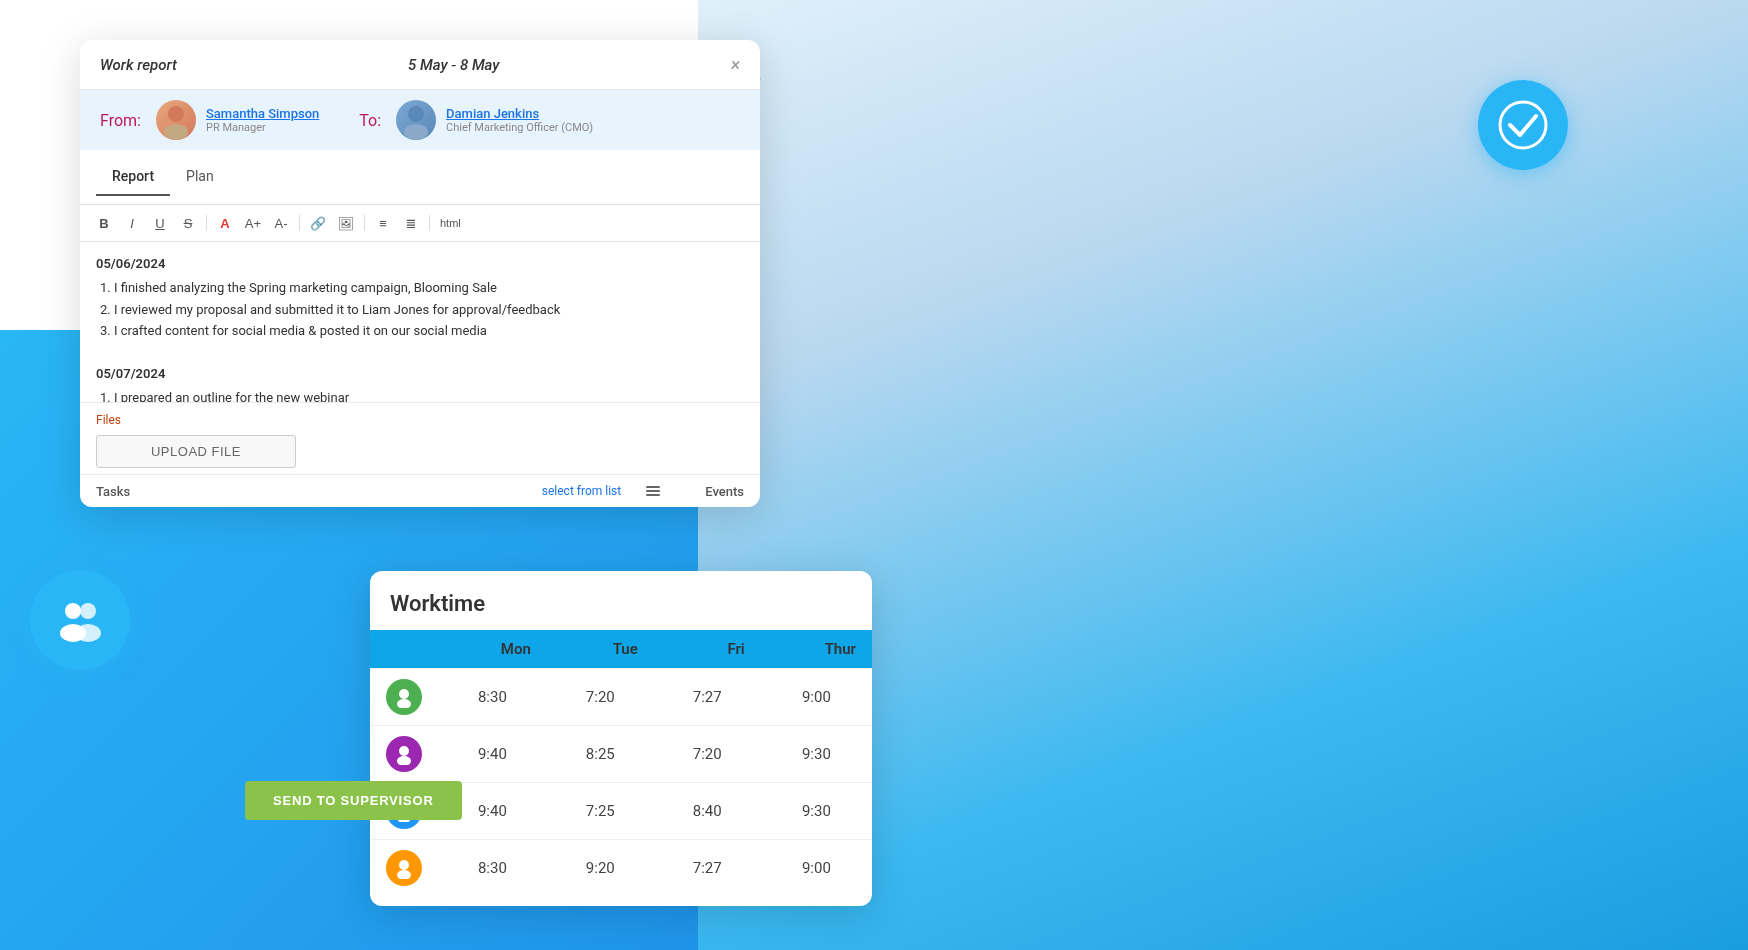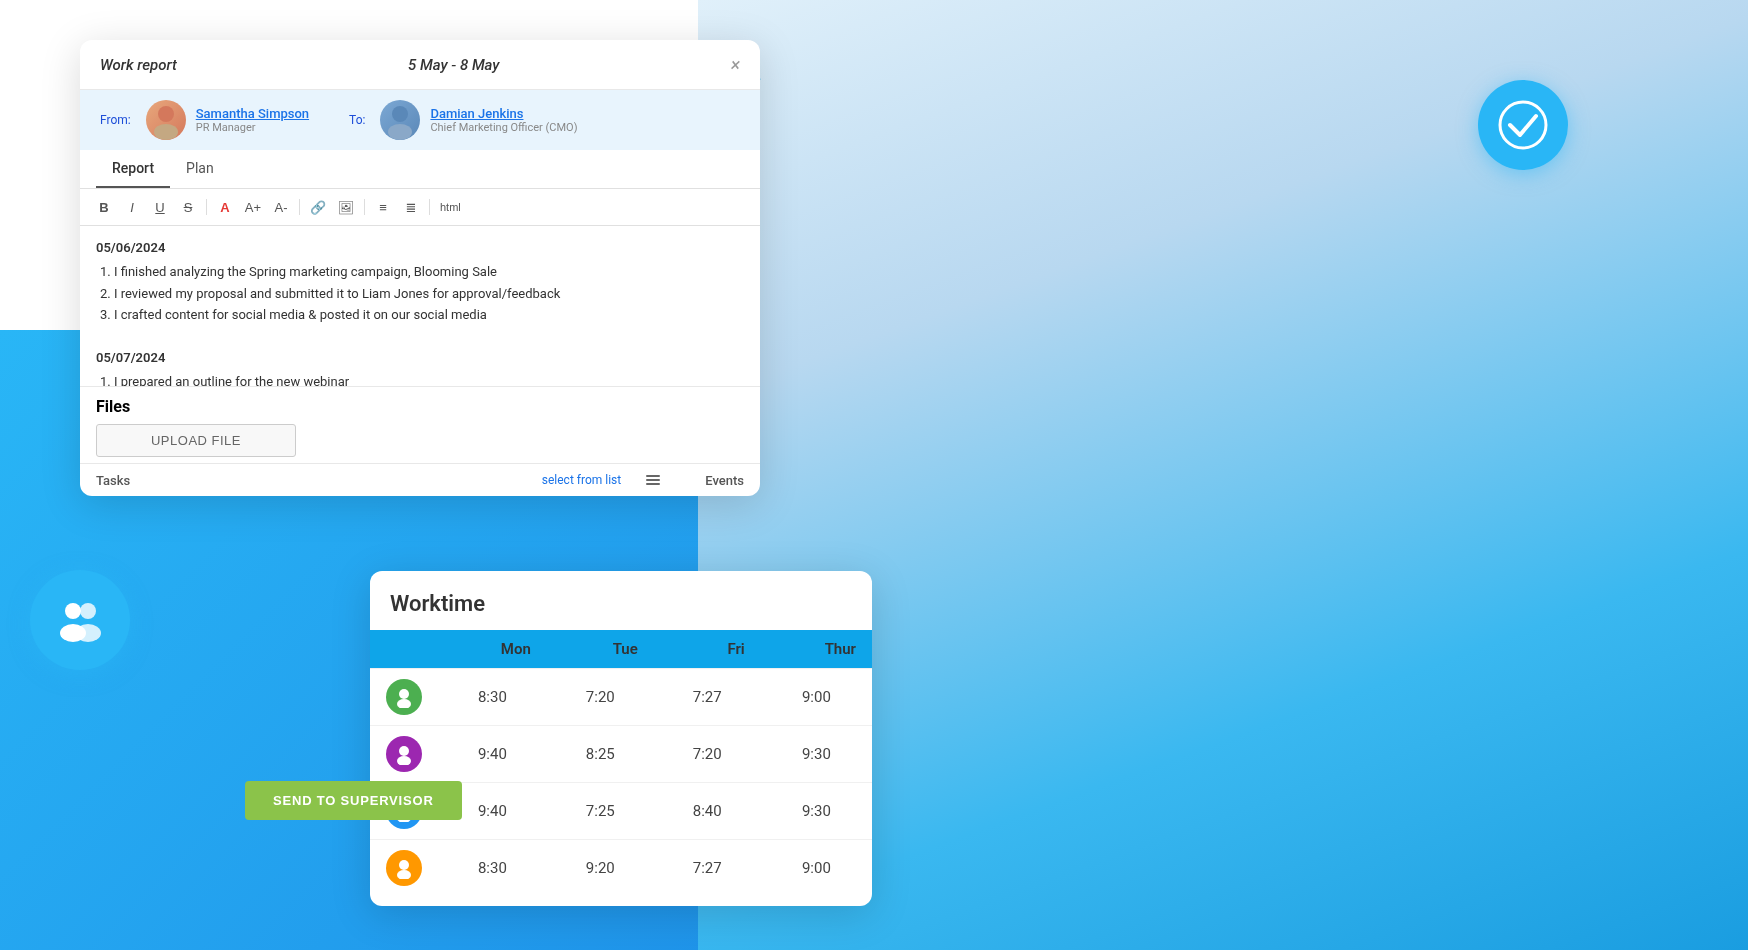--- a/index.html
+++ b/index.html
@@ -120,42 +120,42 @@
       overflow: hidden;
       background: #ccc;
       display: flex;
       align-items: center;
       justify-content: center;
       font-size: 18px;
     }
     .avatar-from { background: linear-gradient(135deg, #e8a87c, #d4785c); }
     .avatar-to { background: linear-gradient(135deg, #7ca8d4, #5a88b8); }
     .from-to-label {
-      font-size: 12px;
-      color: #1d4ed8;
+      font-size: 16px;
+      color: #be185d;
       margin-right: 5px;
     }
     .from-to-info {}
     .from-to-name {
       font-size: 13px;
       color: #1a73e8;
       font-weight: 500;
       text-decoration: underline;
       cursor: pointer;
     }
     .from-to-role {
       font-size: 11px;
       color: #888;
     }
 
     
     .tabs-row {
       display: flex;
       border-bottom: 1px solid #e0e0e0;
-      padding: 0 16px;
+      padding: 8px 16px;
     }
     .tab-item {
       padding: 10px 16px;
       font-size: 14px;
       color: #555;
       cursor: pointer;
       border-bottom: 2px solid transparent;
     }
     .tab-item.active {
       color: #333;
@@ -218,24 +218,24 @@
       margin-left: 4px;
       margin-bottom: 1px;
     }
 
     
     .files-section {
       padding: 10px 16px 6px;
       border-top: 1px solid #e8e8e8;
     }
     .files-label {
-      font-size: 16px;
-      color: #000000;
+      font-size: 12px;
+      color: #c2410c;
       margin-bottom: 8px;
-      font-weight: 700;
+      font-weight: 400;
     }
     .upload-btn {
       display: inline-block;
       border: 1px solid #ccc;
       background: #f8f8f8;
       padding: 8px 24px;
       font-size: 13px;
       color: #666;
       letter-spacing: 0.5px;
       cursor: pointer;

